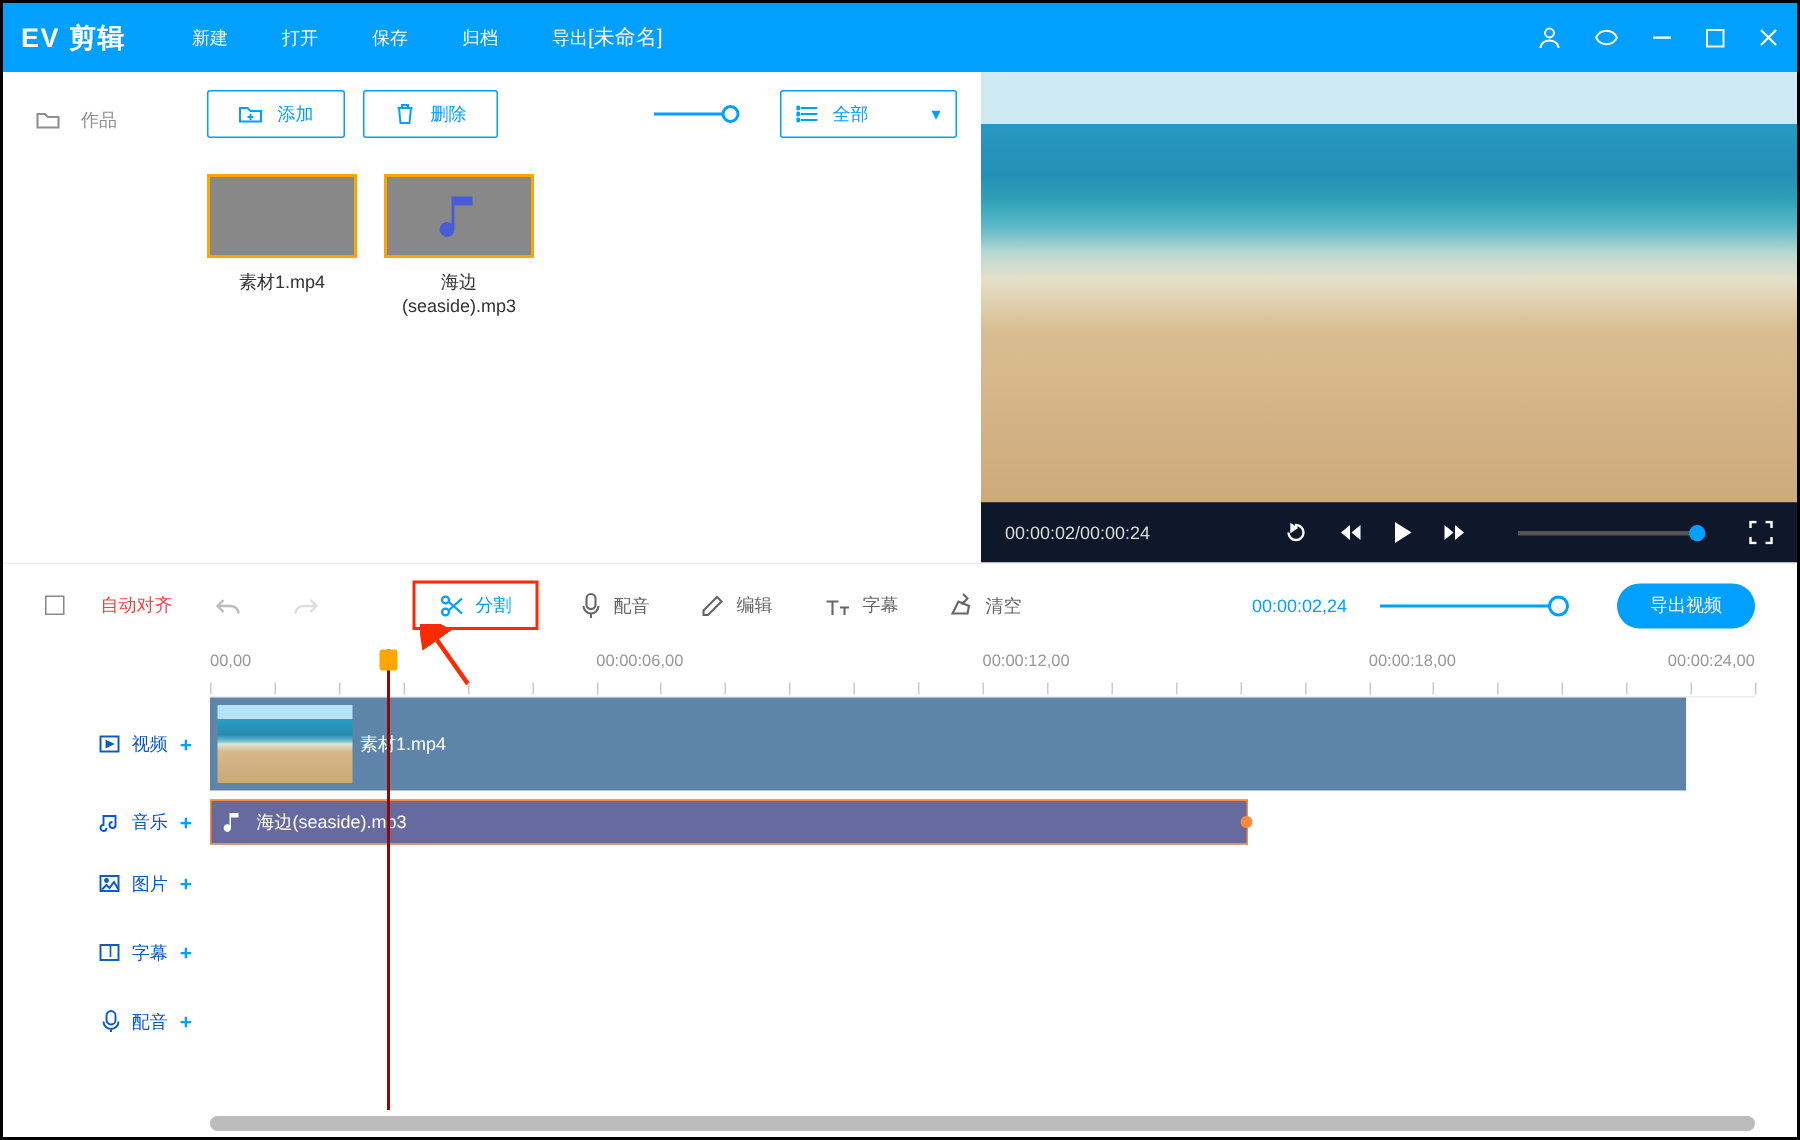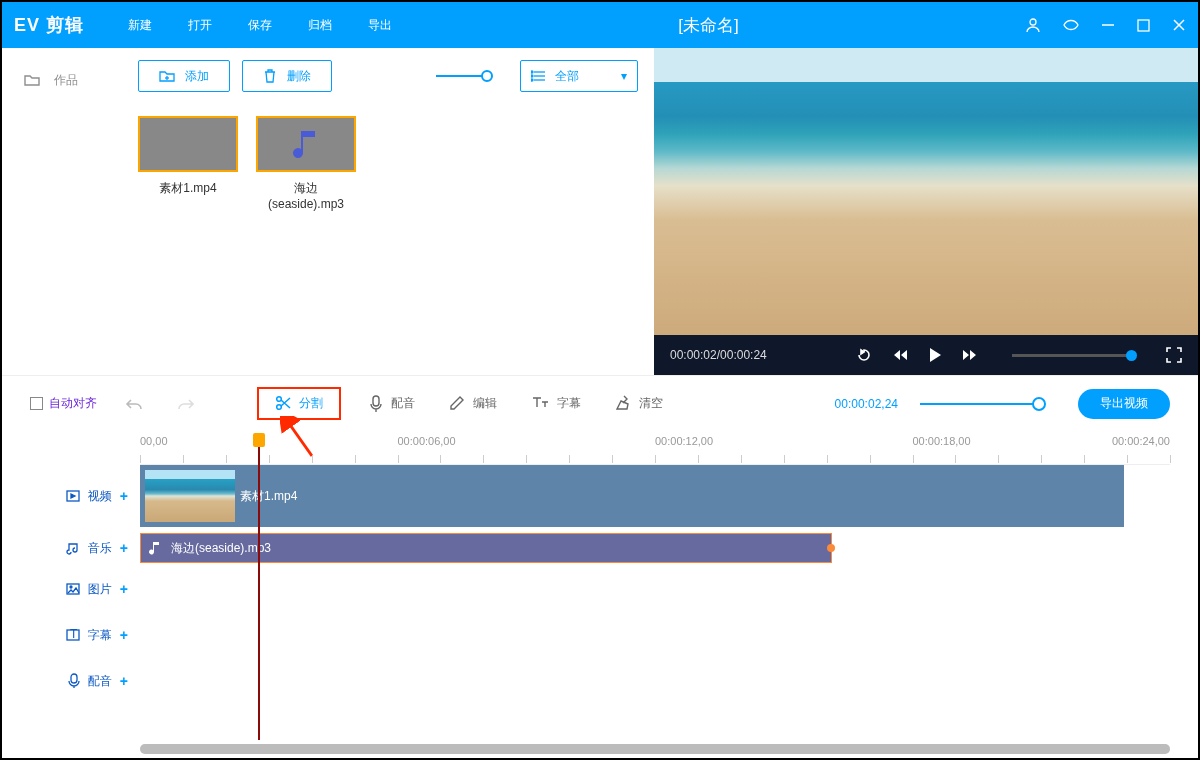--- a/index.html
+++ b/index.html
@@ -3,21 +3,21 @@
 <meta charset="utf-8">
 <style>
   *{box-sizing:border-box;margin:0;padding:0;font-family:"Microsoft YaHei",Arial,sans-serif;font-size:12px;-webkit-user-select:none;user-select:none}
   html,body{width:1200px;height:760px;background:#000;overflow:hidden}
   .app{position:absolute;left:2px;top:2px;width:1196px;height:756px;background:#fff;display:flex;flex-direction:column}
   
   .titlebar{height:46px;background:#019ffe;display:flex;align-items:center;color:#fff;padding:0 12px}
   .logo{font-size:18px;font-weight:bold;letter-spacing:1px;margin-right:44px}
   .menu{display:flex;gap:36px}
   .menu span{cursor:pointer}
-  .titlecenter{flex:1;text-align:center;font-size:17px}
+  .titlecenter{flex:1;text-align:left;font-size:14px}
   .winbtns{display:flex;gap:22px;align-items:center}
   .winbtns span{cursor:pointer}
   
   .main{flex:1;display:flex;min-height:0}
   .leftcol{flex:1;display:flex;flex-direction:column}
   .assetrow{display:flex;height:339px}
   .sidetabs{width:120px;padding-top:12px}
   .sidetabs .tab{display:flex;align-items:center;gap:14px;height:40px;padding-left:22px;color:#8e8e8e;cursor:pointer}
   .sidetabs .tab.act{color:#019ffe}
   .assetpanel{flex:1;padding:12px 16px}
@@ -38,23 +38,23 @@
   .preview{width:544px;background:#0f172a;display:flex;flex-direction:column}
   .pv{flex:1;position:relative;overflow:hidden}
   .pv .beachbig{position:absolute;inset:0;background:linear-gradient(to bottom,#cfeaf2 0%,#cfeaf2 12%,#2799c3 12%,#238fb6 24%,#2fa3b9 30%,#5db9c8 36%,#b7d8d4 42%,#e6e0c9 48%,#d9bd92 60%,#cdaa7b 100%)}
   .pctrl{height:40px;display:flex;align-items:center;padding:0 16px;color:#fff;gap:20px}
   .pctrl .time{margin-right:auto;font-size:12px;color:#ddd}
   .pslider{flex:1;height:3px;background:#555;position:relative;margin:0 14px;max-width:120px}
   .pslider .dot{position:absolute;right:-5px;top:-4px;width:11px;height:11px;border-radius:50%;background:#019ffe}
   .pctrl .pic{cursor:pointer}
   
   .toolrow{height:56px;border-top:1px solid #eee;display:flex;align-items:center;padding:0 28px;gap:22px;position:relative}
-  .chk{display:flex;align-items:center;gap:6px;color:#6d28d9}
+  .chk{display:flex;align-items:center;gap:24px;color:#ef4444}
   .chk .box{width:13px;height:13px;border:1px solid #888}
-  .tbtn{display:flex;align-items:flex-start;gap:8px;color:#666;cursor:pointer;padding:4px 6px}
+  .tbtn{display:flex;align-items:flex-end;gap:8px;color:#666;cursor:pointer;padding:4px 6px}
   .tbtn.grey{color:#bbb}
   .tbtn.hl{border:2px solid #ff2a00;padding:6px 16px;color:#019ffe}
   .tcode{margin-left:auto;color:#019ffe}
   .tslider{width:120px;height:2px;background:#019ffe;position:relative;margin-right:16px}
   .tslider .dot{position:absolute;right:-6px;top:-6px;width:14px;height:14px;border-radius:50%;border:2px solid #019ffe;background:#fff}
   .expbtn{background:#019ffe;color:#fff;border-radius:16px;height:30px;padding:0 22px;display:flex;align-items:center;cursor:pointer}
   
   .arrow{position:absolute;left:278px;top:40px;pointer-events:none}
   
   .timeline{flex:1;position:relative;padding:0 28px 0 12px;overflow:hidden}

